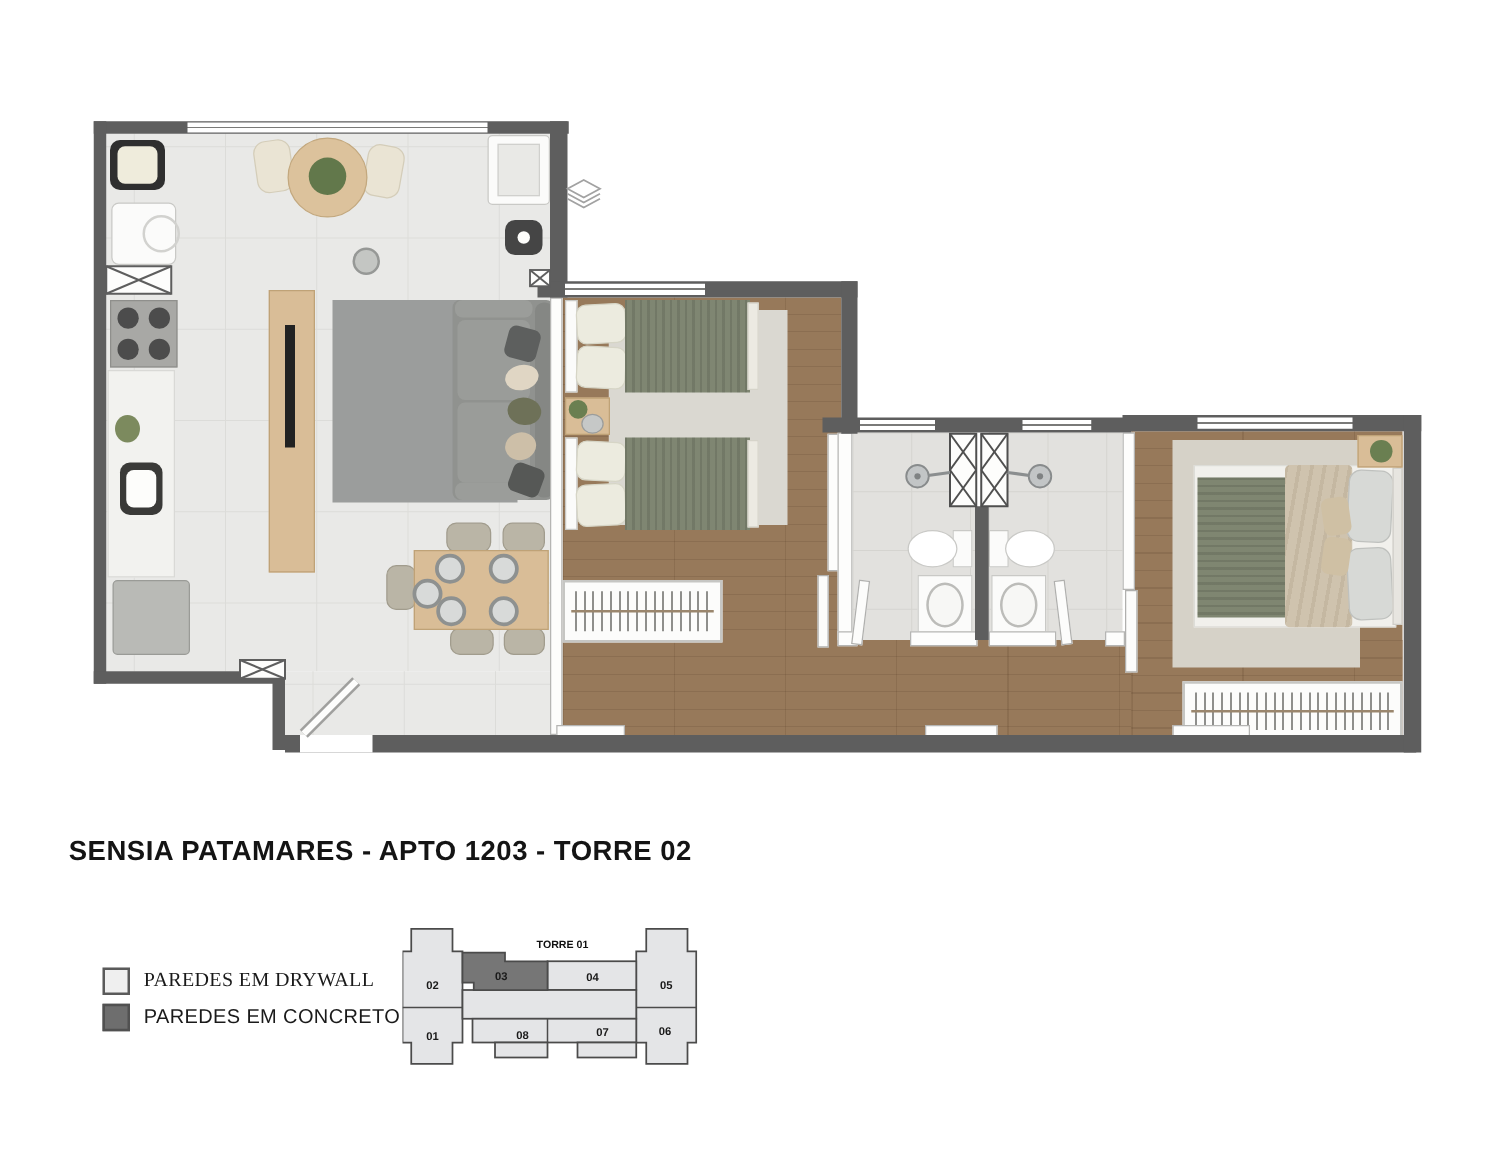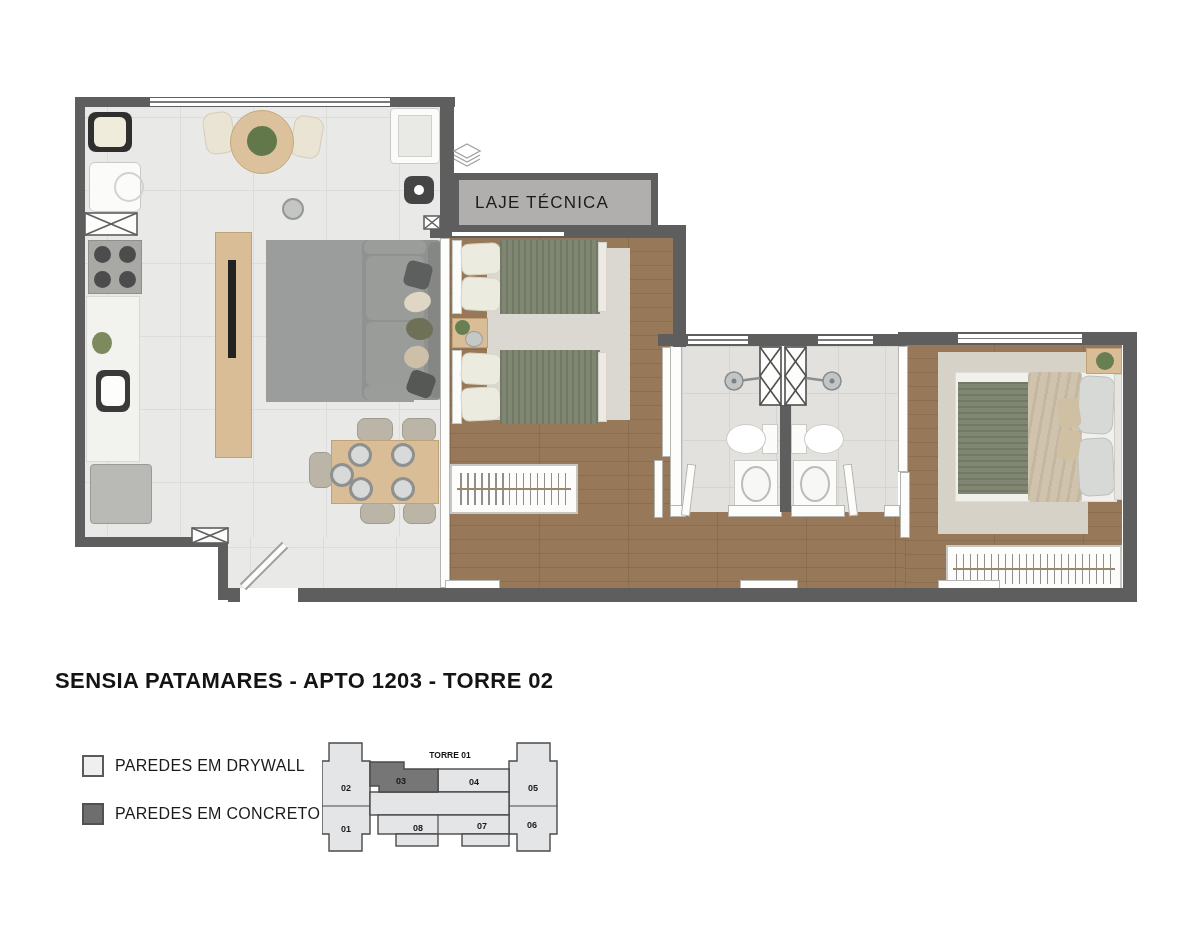--- a/index.html
+++ b/index.html
@@ -206,23 +206,20 @@
   <div class="win" style="left:452px;top:227px;width:112px;height:9px;"></div>
   <div class="wall" style="left:673px;top:225px;width:13px;height:122px;"></div>
   <div class="wall" style="left:658px;top:334px;width:247px;height:12px;"></div>
   <div class="win" style="left:688px;top:336px;width:60px;height:8px;"></div>
   <div class="win" style="left:818px;top:336px;width:55px;height:8px;"></div>
   <div class="wall" style="left:780px;top:405px;width:11px;height:107px;"></div>
   <div class="wall" style="left:898px;top:332px;width:239px;height:13px;"></div>
   <div class="win" style="left:958px;top:334px;width:124px;height:9px;"></div>
   <div class="wall" style="left:1123px;top:332px;width:14px;height:270px;"></div>
 
-  <div class="laje">
-    <span>LAJE TÉCNICA</span>
-  </div>
 
   <svg style="position:absolute;left:452px;top:142px;" width="30" height="28" viewBox="0 0 30 28">
     <g fill="none" stroke="#a2a2a2" stroke-width="1.4">
       <path d="M15,2 L28,9 L15,16 L2,9 Z"></path>
       <path d="M2,13 L15,20 L28,13"></path>
       <path d="M2,17 L15,24 L28,17"></path>
     </g>
   </svg>
 
   <svg style="position:absolute;left:0;top:0;" width="1200" height="640" viewBox="0 0 1200 640">
@@ -267,21 +264,21 @@
     <g>
       <line x1="806" y1="378" x2="828" y2="381" stroke="#8b8e8f" stroke-width="2.5"></line>
       <circle cx="832" cy="381" r="9" fill="#c2c5c6" stroke="#888b8c" stroke-width="1.5"></circle>
       <circle cx="832" cy="381" r="2.5" fill="#7f8283"></circle>
     </g>
   </svg>
 </div>
 
 <div class="title">SENSIA PATAMARES -  APTO 1203 - TORRE 02</div>
 
-<div class="legend-row" style="left:82px;top:755px;">
+<div class="legend-row" style="left:82px;top:774px;font-family:Liberation Serif, serif;">
   <div class="swatch swatch-drywall"></div>
   <div class="legend-label">PAREDES EM DRYWALL</div>
 </div>
 <div class="legend-row" style="left:82px;top:803px;">
   <div class="swatch swatch-concrete"></div>
   <div class="legend-label">PAREDES EM CONCRETO</div>
 </div>
 
 <svg style="position:absolute;left:322px;top:742px;" width="236" height="112" viewBox="0 0 236 112">
   <g fill="#e4e5e7" stroke="#4b4b4b" stroke-width="1.4">

